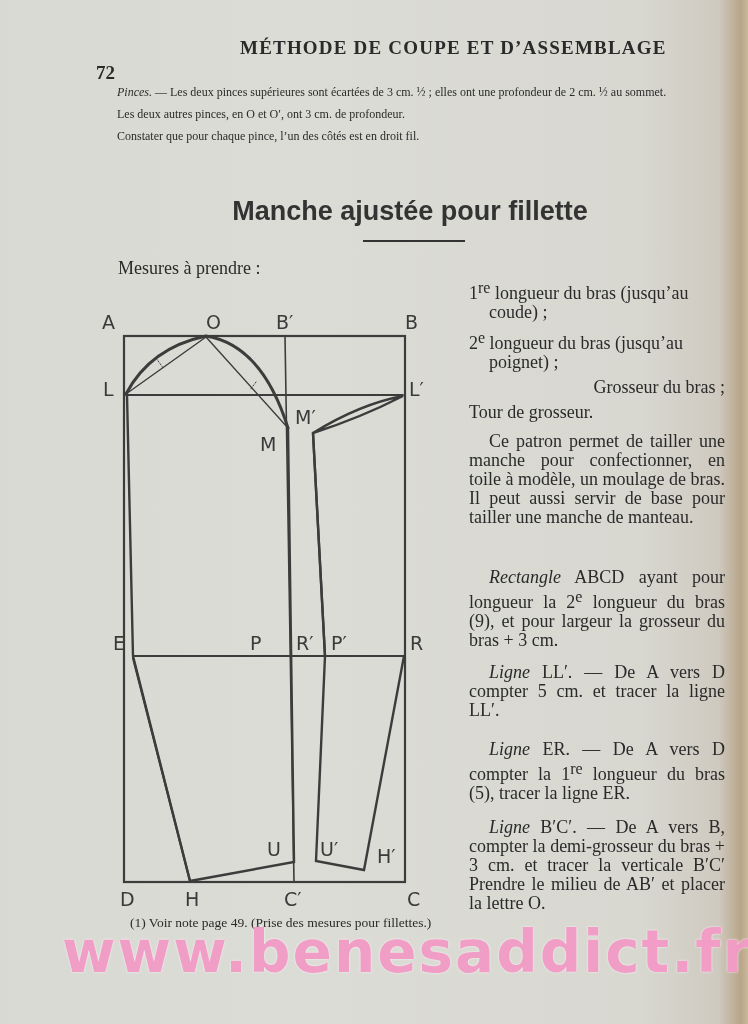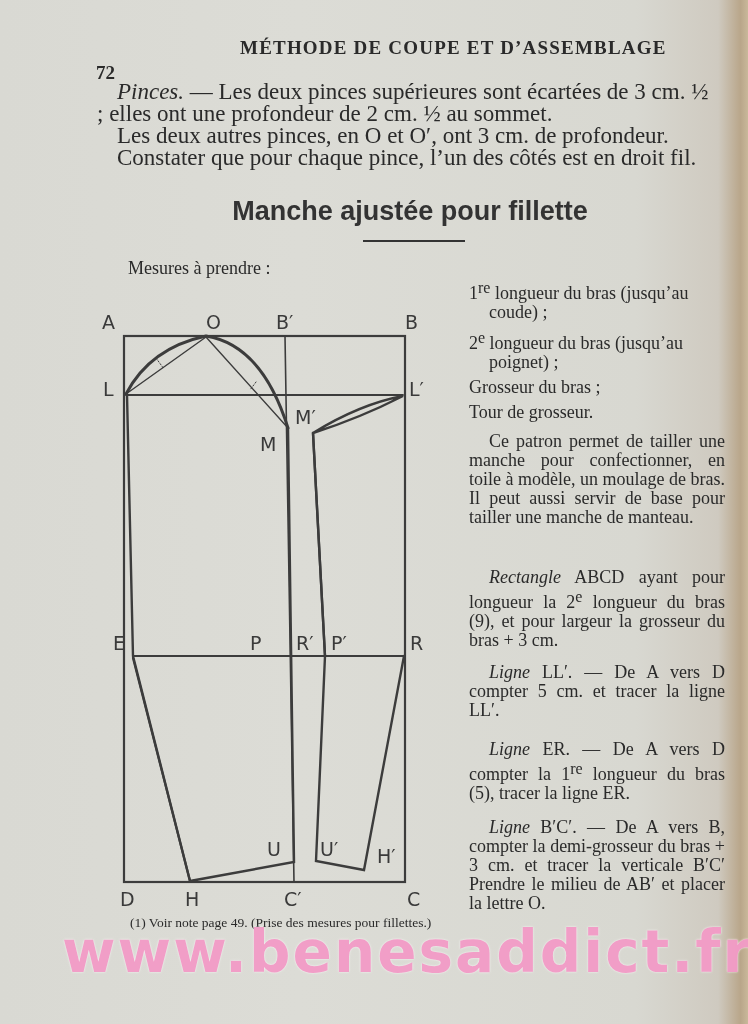--- a/index.html
+++ b/index.html
@@ -5,26 +5,26 @@
   html, body { margin: 0; padding: 0; }
   body {
     width: 748px; height: 1024px; overflow: hidden; position: relative;
     background: linear-gradient(90deg, #d9d9d3 0%, #dcdcd6 40%, #d8d8d1 85%, #cfcac0 96%, #b9a68a 99%, #c9b89a 100%);
     font-family: "DejaVu Serif", "Liberation Serif", serif;
     color: #2a2a2a;
   }
   .abs { position: absolute; }
   .page-num { left: 96px; top: 34px; font-size: 19px; font-weight: bold; font-family: "Liberation Serif", serif; margin-top: 28px; }
   .running-head { left: 240px; top: 37px; font-size: 19px; font-weight: bold; letter-spacing: 1.2px; font-family: "Liberation Serif", serif; }
-  .para { font-family: "Liberation Serif", serif; font-size: 23px; line-height: 22px; }
+  .para { font-family: "Liberation Serif", serif; font-size: 12px; line-height: 22px; }
   .p1 { left: 97px; top: 81px; width: 620px; }
   .indent { text-indent: 20px; }
   .title { left: 0; width: 820px; top: 196px; text-align: center; font-family: "Liberation Sans", sans-serif; font-weight: bold; font-size: 27px; color: #333; }
   .rule { left: 363px; top: 240px; width: 102px; height: 1.5px; background: #333; }
-  .mesures { left: 128px; top: 258px; font-family: "Liberation Serif", serif; font-size: 18px; }
+  .mesures { left: 118px; top: 258px; font-family: "Liberation Serif", serif; font-size: 18px; }
   .col { left: 469px; width: 256px; font-family: "Liberation Serif", serif; font-size: 18px; line-height: 19px; }
   .col p { margin: 0; }
   .hang { padding-left: 20px; text-indent: -20px; }
   .just { text-align: justify; }
   .sup { font-size: 16px; vertical-align: 6px; }
   i { font-style: italic; }
   .footnote { left: 130px; top: 915px; font-family: "Liberation Serif", serif; font-size: 13.5px; }
   .watermark { left: 62px; top: 918px; font-family: "DejaVu Sans", sans-serif; font-size: 58px; font-weight: bold; color: #f39bc7; letter-spacing: 2px; text-shadow: 0 0 2px #fff; opacity: 0.95; }
   svg text { font-family: "DejaVu Sans", sans-serif; font-size: 19px; fill: #3a3a3a; }
 </style>
@@ -40,21 +40,21 @@
   <div class="indent">Constater que pour chaque pince, l’un des côtés est en droit fil.</div>
 </div>
 
 <div class="abs title">Manche ajustée pour fillette</div>
 <div class="abs rule"></div>
 <div class="abs mesures">Mesures à prendre :</div>
 
 <div class="abs col" style="top:278px;">
   <p class="hang" style="margin-bottom:6px;"><span>1</span><span class="sup">re</span><span> longueur du bras (jusqu’au coude) ;</span></p>
   <p class="hang" style="margin-bottom:6px;"><span>2</span><span class="sup">e</span><span> longueur du bras (jusqu’au poignet) ;</span></p>
-  <p style="margin-bottom:6px;">Grosseur du bras ;</p>
+  <p style="margin-bottom:6px;text-align:right;">Grosseur du bras ;</p>
   <p>Tour de grosseur.</p>
 </div>
 
 <div class="abs col just" style="top:432px;">
   <p style="text-indent:20px;">Ce patron permet de tailler une manche pour confectionner, en toile à modèle, un moulage de bras. Il peut aussi servir de base pour tailler une manche de manteau.</p>
 </div>
 
 <div class="abs col just" style="top:568px;">
   <p style="text-indent:20px;"><i>Rectangle</i><span> ABCD ayant pour longueur la 2</span><span class="sup">e</span><span> longueur du bras (9), et pour largeur la grosseur du bras + 3 cm.</span></p>
 </div>

